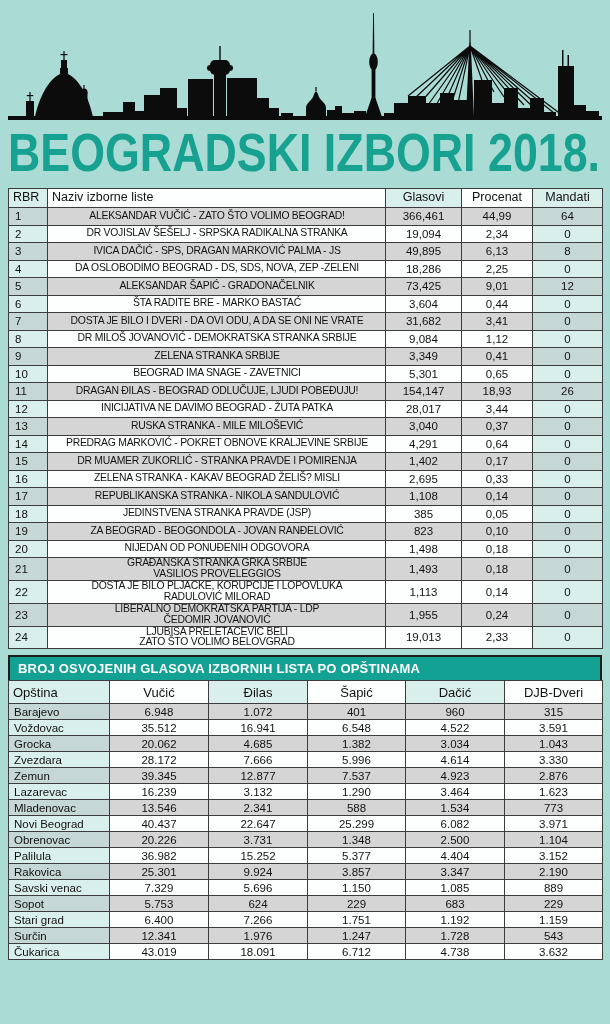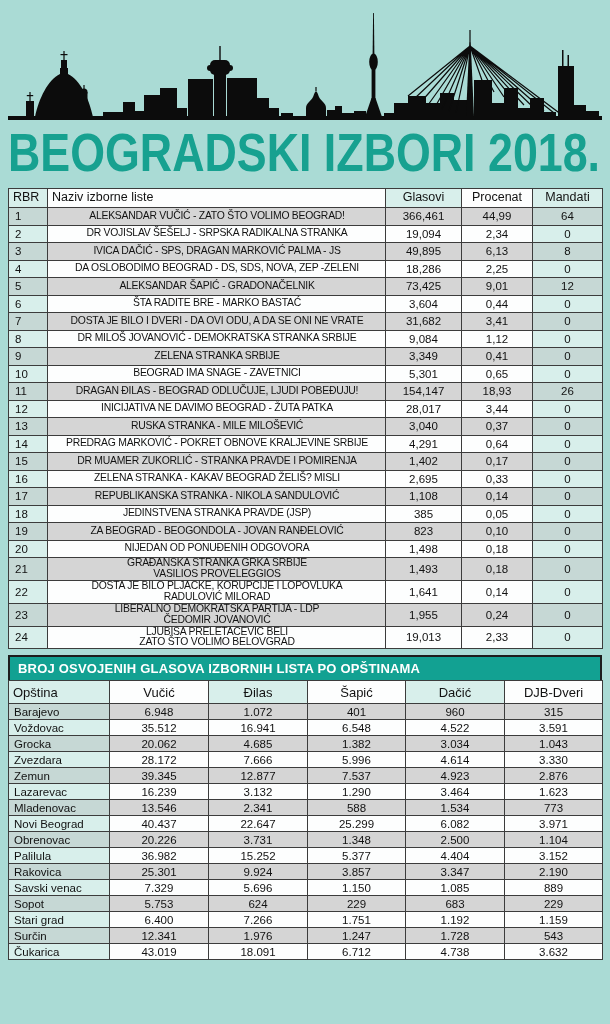--- a/index.html
+++ b/index.html
@@ -297,21 +297,21 @@
           <td class="name">GRAĐANSKA STRANKA GRKA SRBIJE
 VASILIOS PROVELEGGIOS</td>
           <td class="num">1,493</td>
           <td class="num">0,18</td>
           <td class="num teal">0</td>
         </tr>
         <tr>
           <td class="rbr teal">22</td>
           <td class="name">DOSTA JE BILO PLJAČKE, KORUPCIJE I LOPOVLUKA
 RADULOVIĆ MILORAD</td>
-          <td class="num">1,641</td>
+          <td class="num">1,113</td>
           <td class="num">0,14</td>
           <td class="num teal">0</td>
         </tr>
         <tr>
           <td class="rbr teal">23</td>
           <td class="name">LIBERALNO DEMOKRATSKA PARTIJA - LDP
 ČEDOMIR JOVANOVIĆ</td>
           <td class="num">1,955</td>
           <td class="num">0,24</td>
           <td class="num teal">0</td>

